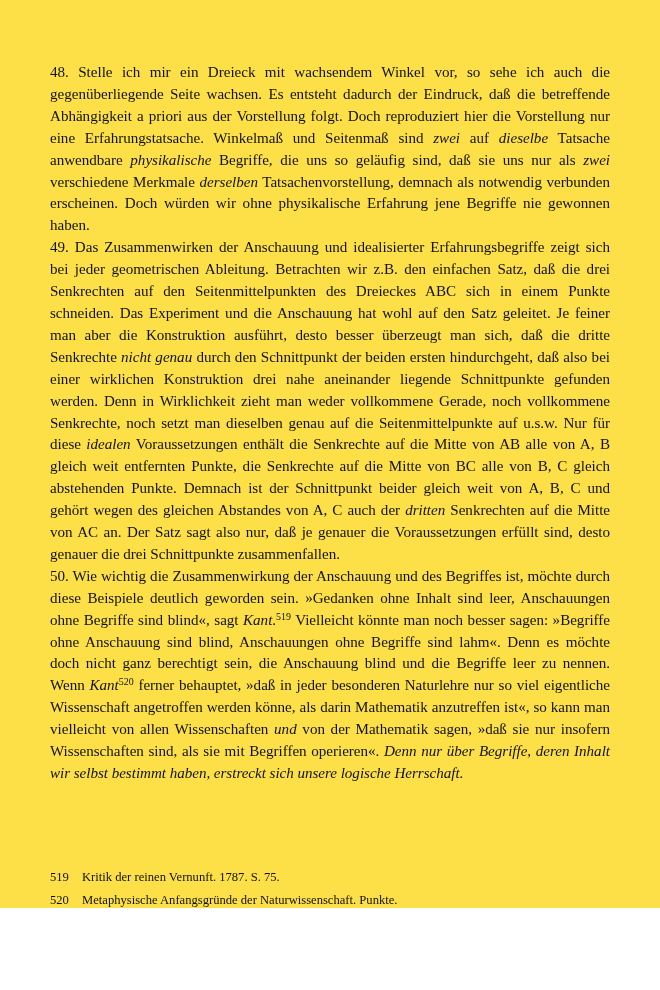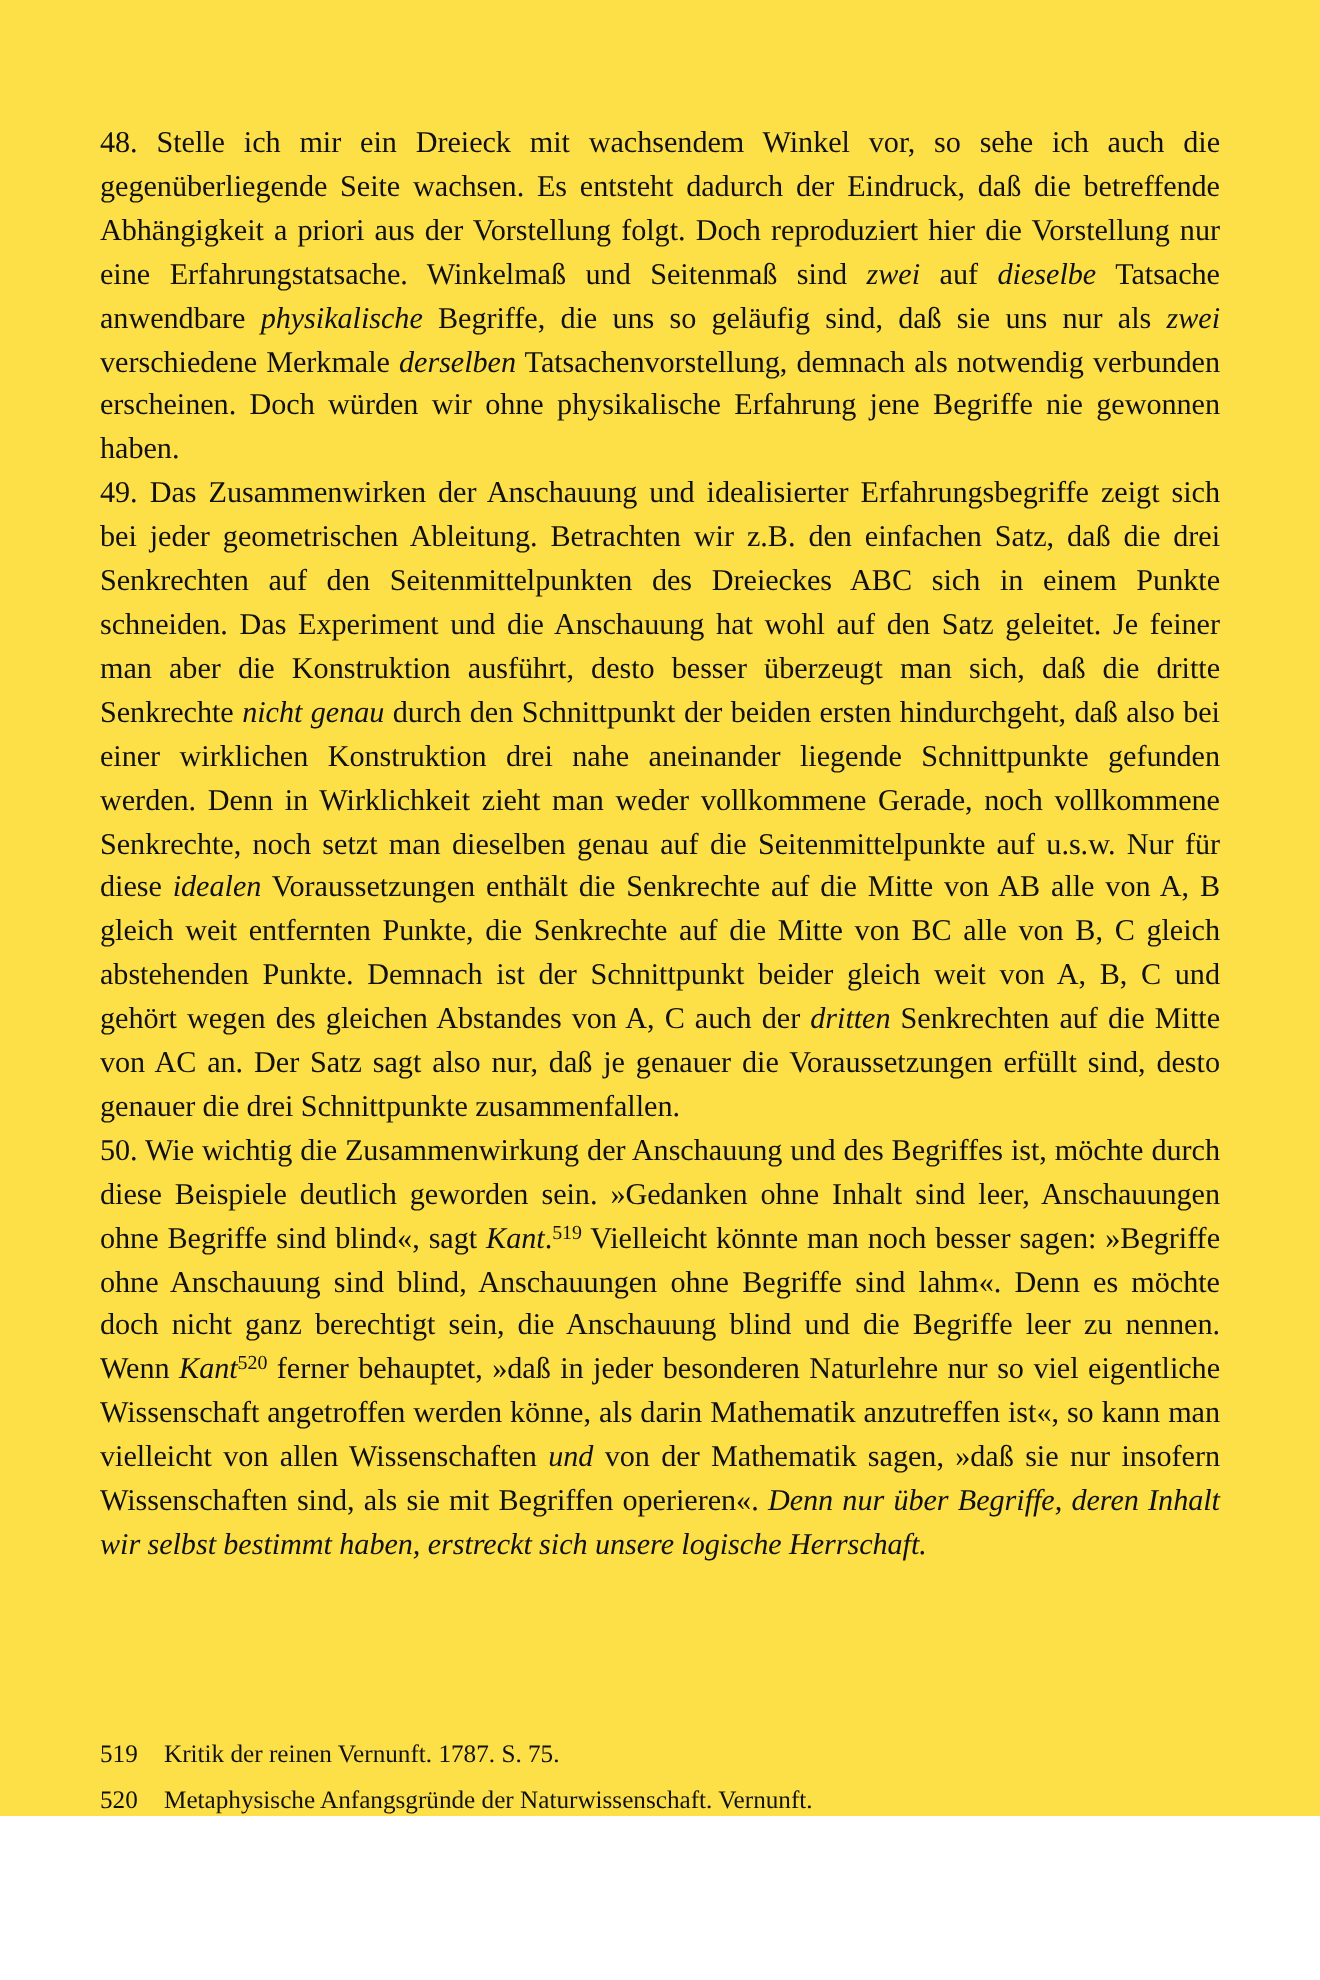--- a/index.html
+++ b/index.html
@@ -90,19 +90,19 @@
     <p class="para"><span>48. Stelle ich mir ein Dreieck mit wachsendem Winkel vor, so sehe ich auch die gegenüberliegende Seite wachsen. Es entsteht dadurch der Eindruck, daß die betreffende Abhängigkeit a priori aus der Vorstellung folgt. Doch repro­duziert hier die Vorstellung nur eine Erfahrungstatsache. Winkelmaß und Seitenmaß sind </span><em>zwei</em><span> auf </span><em>dieselbe</em><span> Tatsache anwendbare </span><em>physikalische</em><span> Begriffe, die uns so geläufig sind, daß sie uns nur als </span><em>zwei</em><span> verschiedene Merkmale </span><em>derselben</em><span> Tatsachenvorstellung, demnach als notwendig verbunden erscheinen. Doch würden wir ohne physikalische Erfahrung jene Begriffe nie gewonnen haben.</span></p>
     <p class="para"><span>49. Das Zusammenwirken der Anschauung und idealisierter Erfahrungsbegriffe zeigt sich bei jeder geometrischen Ableitung. Betrachten wir z.B. den einfachen Satz, daß die drei Senkrechten auf den Seitenmittelpunkten des Dreieckes ABC sich in einem Punkte schneiden. Das Experiment und die Anschauung hat wohl auf den Satz geleitet. Je feiner man aber die Konstruktion ausführt, desto besser überzeugt man sich, daß die dritte Senkrechte </span><em>nicht genau</em><span> durch den Schnittpunkt der beiden ersten hindurchgeht, daß also bei einer wirklichen Konstruktion drei nahe aneinander liegende Schnittpunkte gefunden werden. Denn in Wirklichkeit zieht man weder vollkommene Gerade, noch vollkom­mene Senkrechte, noch setzt man dieselben genau auf die Seitenmittelpunkte auf u.s.w. Nur für diese </span><em>idealen</em><span> Voraussetzungen enthält die Senkrechte auf die Mitte von AB alle von A, B gleich weit entfernten Punkte, die Senkrechte auf die Mitte von BC alle von B, C gleich abstehenden Punkte. Demnach ist der Schnittpunkt beider gleich weit von A, B, C und gehört wegen des gleichen Abstandes von A, C auch der </span><em>dritten</em><span> Senkrechten auf die Mitte von AC an. Der Satz sagt also nur, daß je genauer die Voraussetzungen erfüllt sind, desto genauer die drei Schnittpunkte zusammenfallen.</span></p>
     <p class="para"><span>50. Wie wichtig die Zusammenwirkung der Anschauung und des Begriffes ist, möchte durch diese Beispiele deutlich geworden sein. »Gedanken ohne Inhalt sind leer, Anschauungen ohne Begriffe sind blind«, sagt </span><em>Kant</em><span>.</span><sup>519</sup><span> Viel­leicht könnte man noch besser sagen: »Begriffe ohne Anschauung sind blind, Anschauungen ohne Begriffe sind lahm«. Denn es möchte doch nicht ganz berechtigt sein, die Anschauung blind und die Begriffe leer zu nennen. Wenn </span><em>Kant</em><sup>520</sup><span> ferner behauptet, »daß in jeder besonderen Naturlehre nur so viel eigentliche Wissenschaft angetroffen werden könne, als darin Mathematik anzutreffen ist«, so kann man vielleicht von allen Wissenschaften </span><em>und</em><span> von der Mathematik sagen, »daß sie nur insofern Wissenschaften sind, als sie mit Begriffen operieren«. </span><em>Denn nur über Begriffe, deren Inhalt wir selbst bestimmt haben, erstreckt sich unsere logische Herrschaft.</em></p>
   </div>
 
   <div class="footnotes">
     <p class="footnote">
       <span class="fn-num">519</span><span class="fn-text">Kritik der reinen Vernunft. 1787. S. 75.</span>
     </p>
     <p class="footnote">
-      <span class="fn-num">520</span><span class="fn-text">Metaphysische Anfangsgründe der Naturwissenschaft. Vernunft.</span>
+      <span class="fn-num">520</span><span class="fn-text">Metaphysische Anfangsgründe der Naturwissenschaft. Punkte.</span>
     </p>
   </div>
 
   <div class="pagenum">294</div>
 
 </div>
 
 </body></html>

